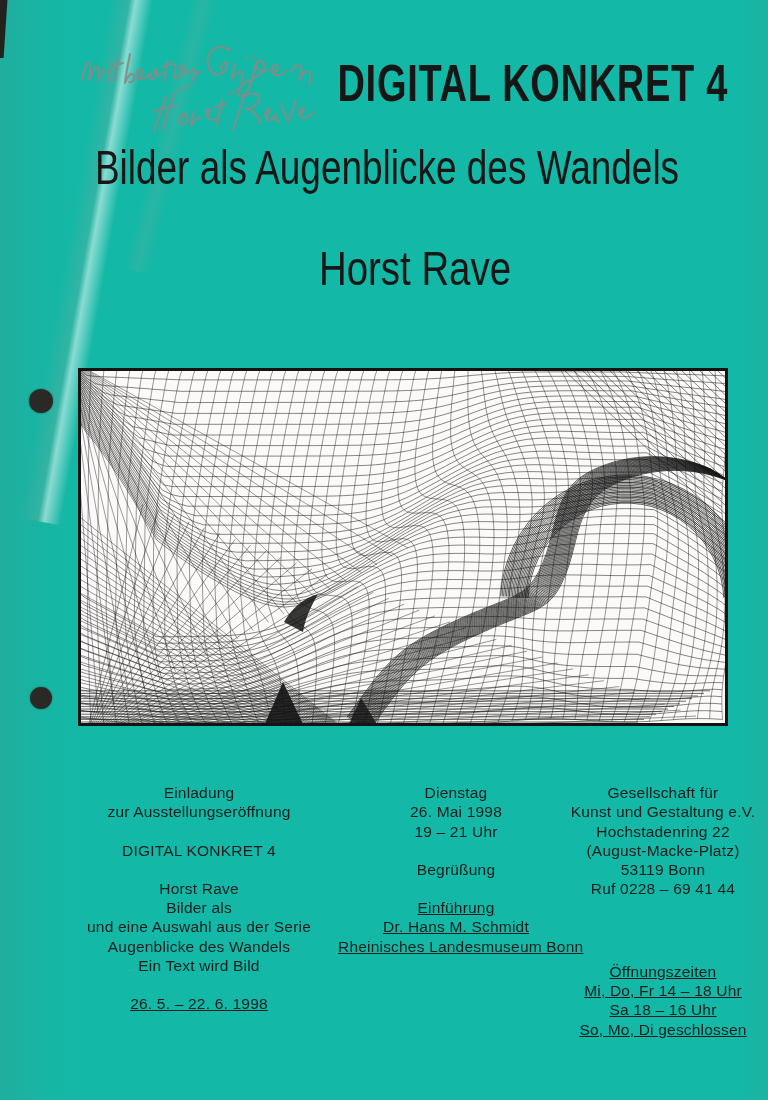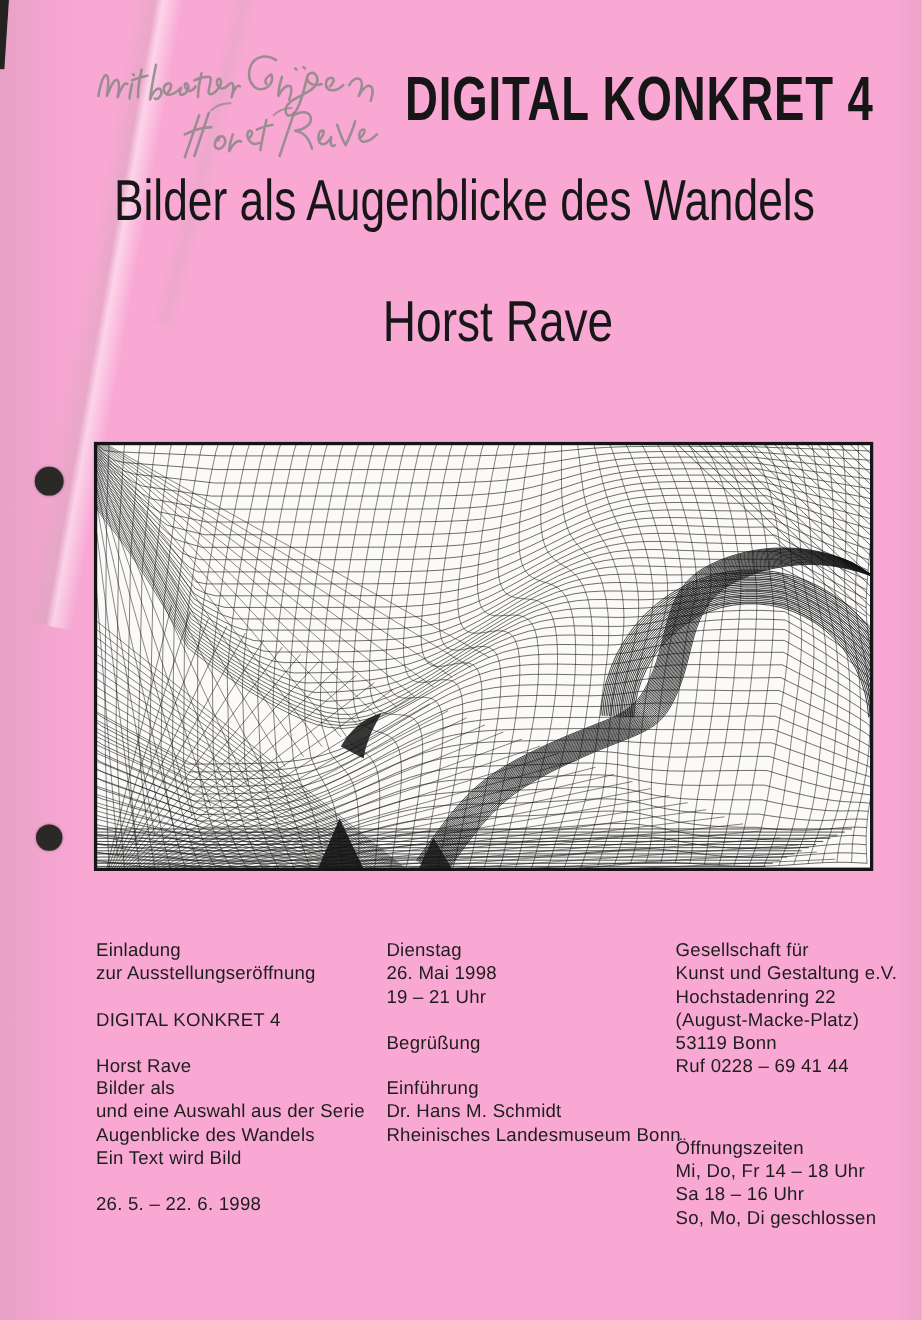--- a/index.html
+++ b/index.html
@@ -1,21 +1,21 @@
 <!DOCTYPE html>
 <html><head>
 <meta charset="utf-8">
 <style>
   * { margin:0; padding:0; box-sizing:border-box; }
   html,body { width:768px; }
   body { font-family:"Liberation Sans", sans-serif; background:#dddcda; }
 
   .page {
     position:relative; width:768px; height:1100px; overflow:hidden;
-    background:#f9a8d4; color:#1b1b1b;
+    background:#14b8a6; color:#1b1b1b;
   }
 
   
   .shade-left { position:absolute; left:0; top:0; width:78px; height:100%;
     background:linear-gradient(90deg, rgba(110,106,100,0.13), rgba(110,106,100,0.04) 55%, rgba(110,106,100,0) 100%); }
   .shade-right { position:absolute; right:0; top:0; width:26px; height:100%;
     background:linear-gradient(270deg, rgba(120,116,110,0.10), rgba(120,116,110,0) 100%); }
   .crease-a { position:absolute; left:116px; top:-30px; width:42px; height:560px;
     transform:rotate(10deg); transform-origin:top center;
     background:linear-gradient(90deg, rgba(255,255,255,0) 0%, rgba(170,165,158,0.20) 45%, rgba(255,255,255,0.5) 60%, rgba(255,255,255,0) 100%); }
@@ -40,25 +40,25 @@
   .handwriting { position:absolute; left:70px; top:34px; width:265px; height:112px; }
   .handwriting path { fill:none; stroke:#8b8986; stroke-width:2.1; stroke-linecap:round; stroke-linejoin:round; opacity:0.88; }
   .handwriting .lt { stroke-width:1.7; opacity:0.75; }
 
   .artwork-frame { position:absolute; left:78px; top:368px; width:650px; height:358px; background:#fbfaf8; }
   .artwork-frame svg { display:block; width:650px; height:358px; }
 
   
   .col { position:absolute; top:783px; font-size:15.5px; line-height:19.3px; letter-spacing:0.2px; color:#1d1d1d; }
   .col-left   { left:80px;  width:238px; }
-  .col-middle { left:322px; width:236px; }
+  .col-middle { left:338px; width:236px; }
   .col-right  { left:563px; width:200px; }
-  .col .para { margin:0 0 19px 0; }
-  .col .para.gap-large { margin-bottom:49px; }
-  .col .para:last-child { margin-bottom:0; }
+  .col .para { margin:0 0 19px 0;text-align:center; }
+  .col .para.gap-large { margin-bottom:63px; }
+  .col .para:last-child { margin-bottom:0;text-decoration:underline; }
   .ln { white-space:nowrap; }
 </style>
 </head>
 <body>
 
 <div class="page">
 
   <div class="shade-left"></div>
   <div class="shade-right"></div>
   <div class="crease-a"></div>

